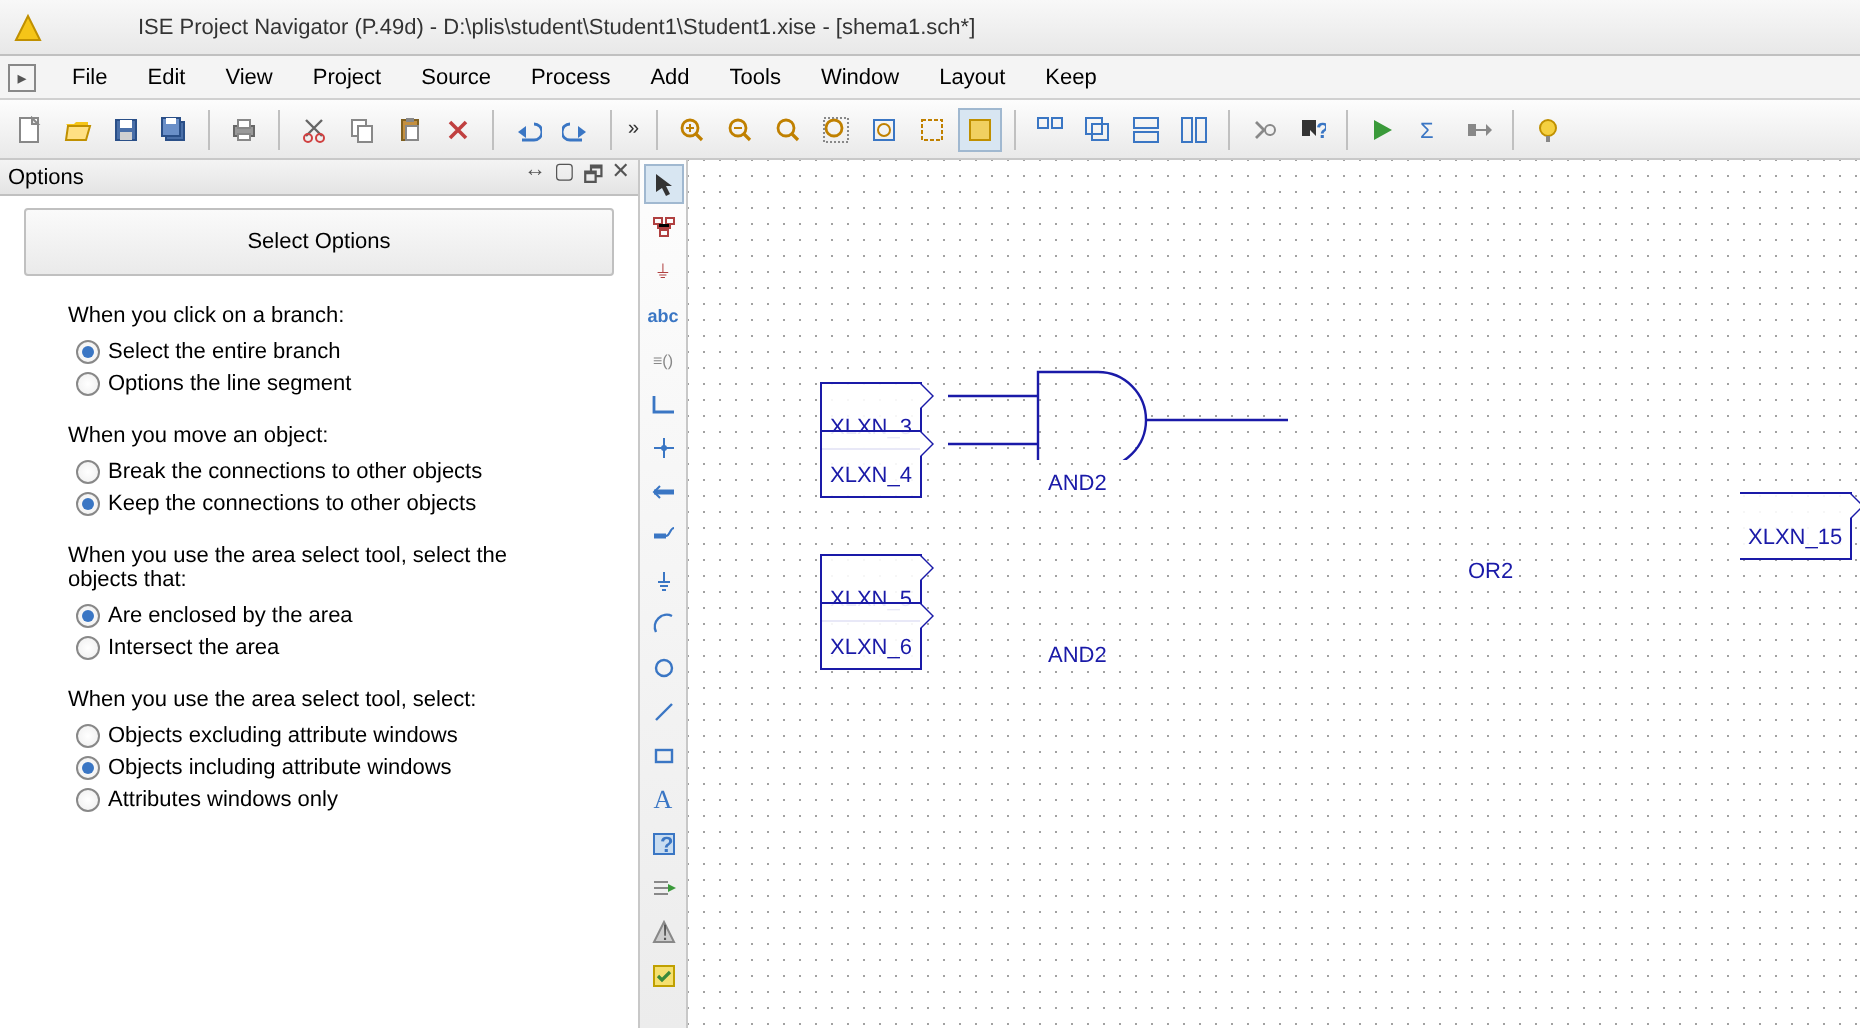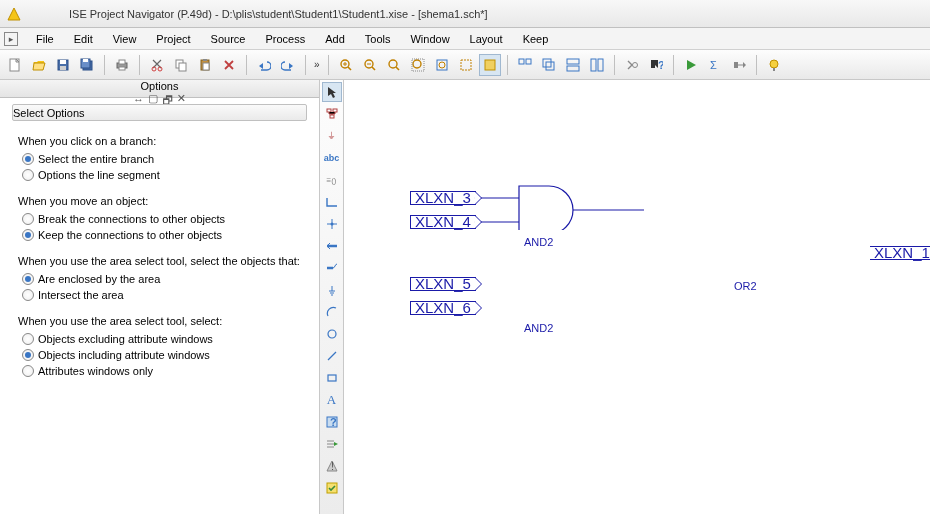--- a/index.html
+++ b/index.html
@@ -14,40 +14,40 @@
     .menubar .menuitem { padding: 2px 10px; cursor: default; }
     
     .toolbar { height: 30px; background: linear-gradient(#fdfdfd, #e9e9e9); border-bottom: 1px solid #c8c8c8; display: flex; align-items: center; padding: 0 4px; gap: 2px; }
     .toolbar .sep { width: 1px; height: 20px; background: #c0c0c0; margin: 0 4px; }
     .toolbar .tbtn { width: 22px; height: 22px; display: flex; align-items: center; justify-content: center; cursor: pointer; border: 1px solid transparent; }
     .toolbar .more { font-size: 10px; color: #333; padding: 0 2px; }
     
     .main { display: flex; height: calc(514px - 28px - 22px - 30px); }
     
     .panel { width: 320px; border-right: 1px solid #c8c8c8; display: flex; flex-direction: column; background: #fff; }
-    .panel-header { height: 18px; background: linear-gradient(#f4f4f4,#e4e4e4); border-bottom: 1px solid #c0c0c0; display: flex; align-items: center; padding: 0 4px; justify-content: space-between; flex-direction: column; }
+    .panel-header { height: 18px; background: linear-gradient(#f4f4f4,#e4e4e4); border-bottom: 1px solid #c0c0c0; display: flex; align-items: center; padding: 0 4px; justify-content: space-between; }
     .panel-header .label { font-size: 11px; }
     .panel-header .controls { display: flex; gap: 4px; font-size: 10px; color: #555; }
     .panel-header .controls span { cursor: pointer; }
-    .panel-tab { height: 17px; border: 1px solid #c0c0c0; background: linear-gradient(#fafafa,#eaeaea); margin: 6px 12px 0 12px; display: flex; align-items: center; border-radius: 2px; }
-    .panel-body { padding: 14px 18px; overflow-y: auto; }
+    .panel-tab { height: 34px; border: 1px solid #c0c0c0; background: linear-gradient(#fafafa,#eaeaea); margin: 6px 12px 0 12px; display: flex; align-items: center; justify-content: center; border-radius: 2px; }
+    .panel-body { padding: 14px 34px; overflow-y: auto; }
     .group-label { margin-bottom: 6px; margin-top: 14px; }
     .group-label:first-child { margin-top: 0; }
     .radio-row { display: flex; align-items: center; margin: 4px 0 4px 4px; gap: 4px; }
     .radio { width: 12px; height: 12px; border: 1px solid #888; border-radius: 50%; display: inline-flex; align-items: center; justify-content: center; background: radial-gradient(#fff,#eee); }
     .radio.checked::after { content: ""; width: 6px; height: 6px; background: #3a76c4; border-radius: 50%; }
     
     .tool-strip { width: 24px; background: linear-gradient(#fdfdfd,#ececec); border-right: 1px solid #c8c8c8; display: flex; flex-direction: column; align-items: center; padding-top: 2px; gap: 2px; }
     .tool-strip .tsbtn { width: 20px; height: 20px; display: flex; align-items: center; justify-content: center; border: 1px solid transparent; font-size: 11px; cursor: pointer; }
     .tool-strip .tsbtn.active { border: 1px solid #a0b8d0; background: #d8e6f2; }
     
     .canvas { flex: 1; position: relative; background: #fff; overflow: hidden; }
     .dotgrid { position: absolute; inset: 0; background-image: radial-gradient(#555 0.6px, transparent 0.6px); background-size: 8px 8px; background-position: 4px 4px; opacity: 0.55; }
     .schematic { position: absolute; inset: 0; }
-    .net-label { position: absolute; border: 1px solid #1a1aa8; background: rgba(255,255,255,0.9); color: #1a1aa8; font-size: 15px; padding: 0 4px; height: 14px; line-height: 12px; }
+    .net-label { position: absolute; border: 1px solid #1a1aa8; background: rgba(255,255,255,0.9); color: #1a1aa8; font-size: 11px; padding: 16px 4px; height: 14px; line-height: 12px; }
     .net-label.out { border-left: none; }
     .net-label::after { content:""; position:absolute; right:-7px; top:-1px; width:0; height:0; border-top:7px solid transparent; border-bottom:7px solid transparent; border-left:7px solid #1a1aa8; }
     .net-label::before { content:""; position:absolute; right:-6px; top:0px; width:0; height:0; border-top:6px solid transparent; border-bottom:6px solid transparent; border-left:6px solid #fff; z-index:1;}
     .gate-name { position: absolute; color: #1a1aa8; font-size: 11px; }
   </style>
 </head>
 <body>
 
 <div class="titlebar">
   <span class="icon">

